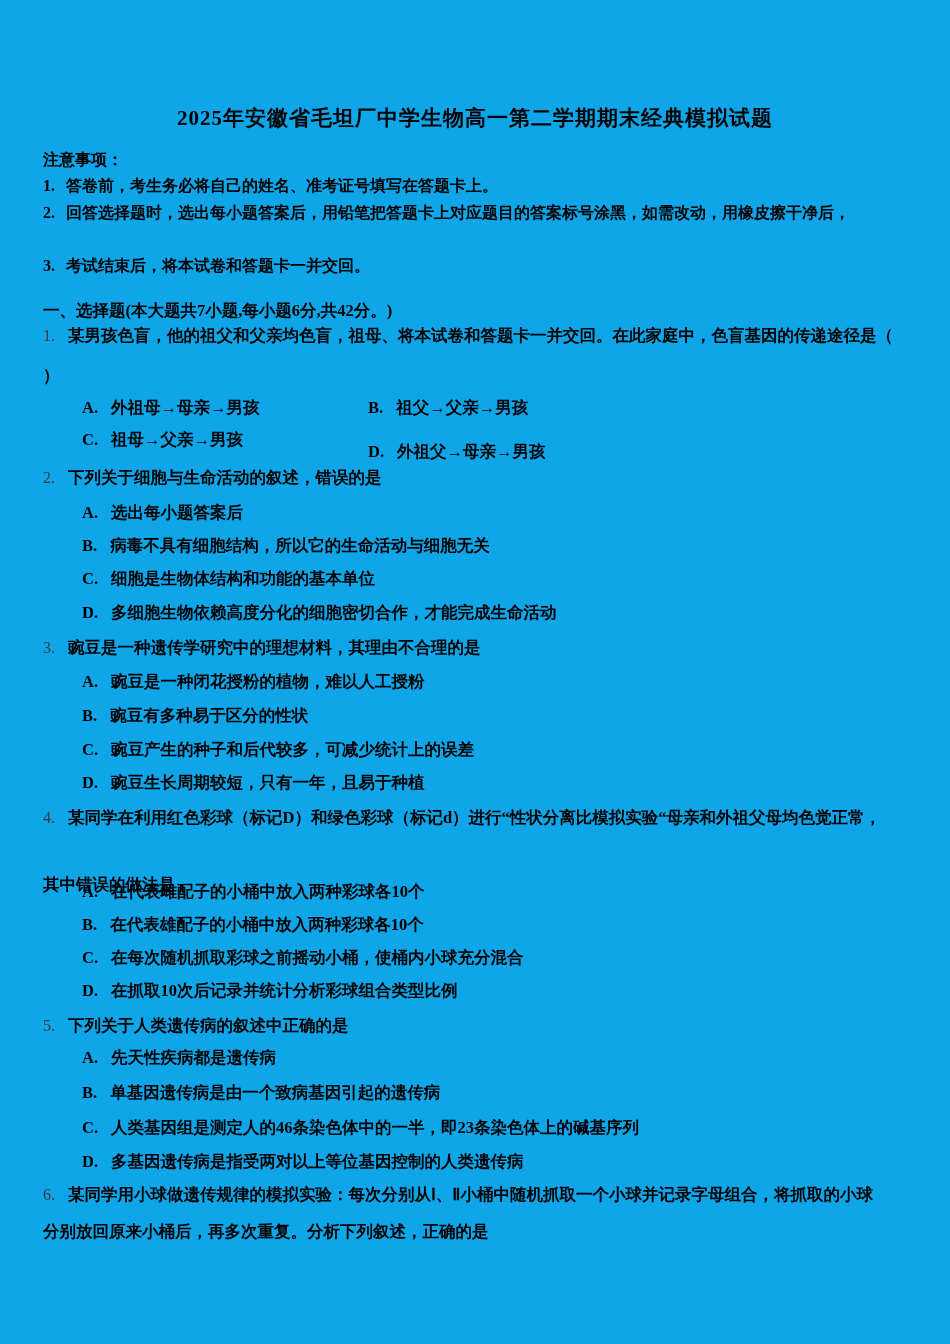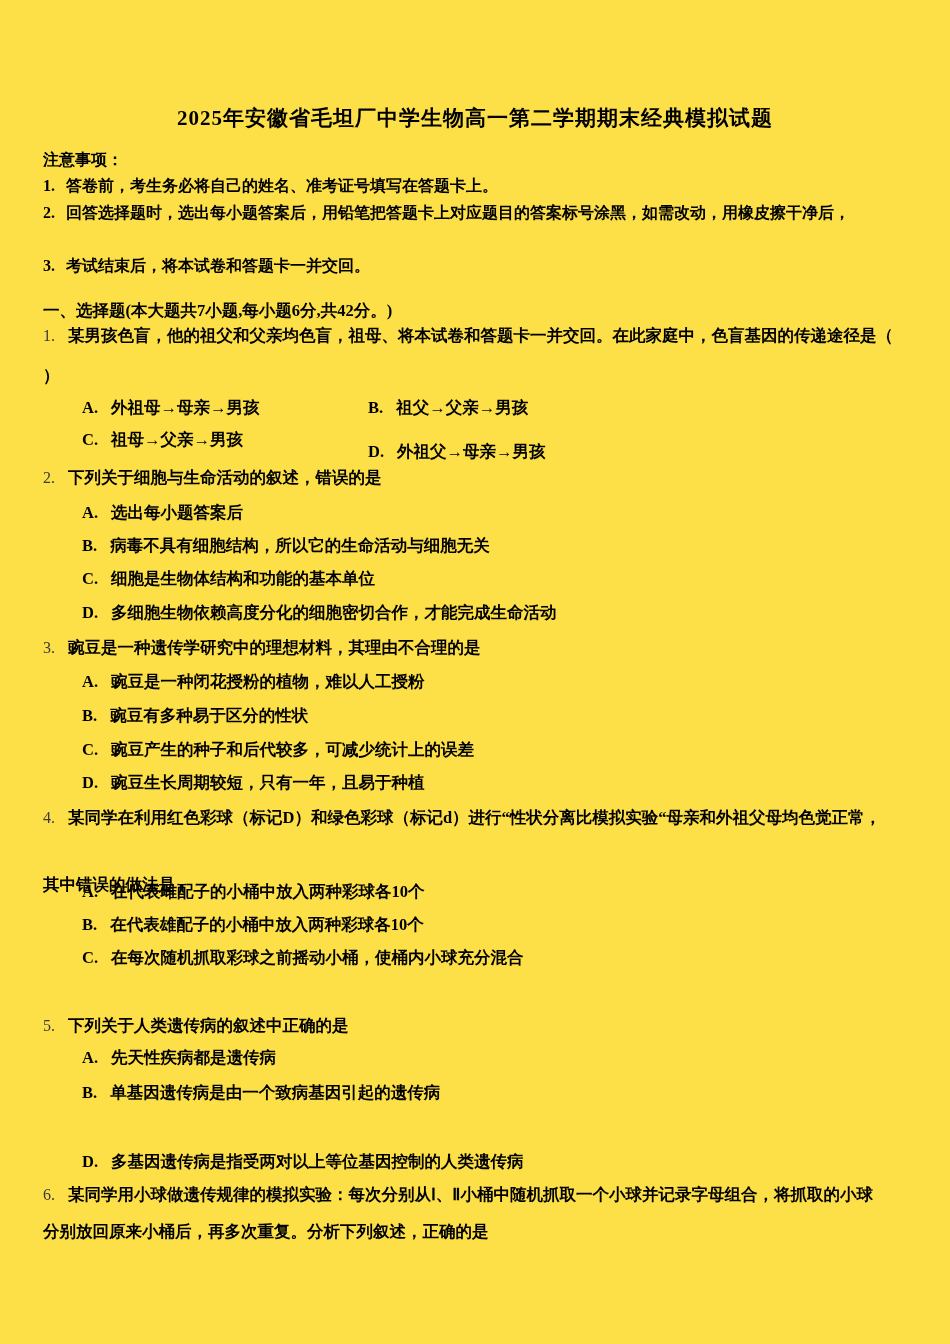--- a/index.html
+++ b/index.html
@@ -1,20 +1,20 @@
 <!DOCTYPE html>
 <html><head>
 <meta charset="utf-8">
 <style>
   html, body { margin: 0; padding: 0; background: #ffffff; }
   .page {
     position: relative;
     width: 950px;
     height: 1344px;
-    background: #fde047;
+    background: #0ea5e9;
     color: #000000;
     font-family: "Liberation Serif", serif;
     overflow: hidden;
   }
   .doc-title {
     position: absolute;
     top: 104px;
     left: 0;
     width: 100%;
     text-align: center;
@@ -120,29 +120,35 @@
   <div class="line" style="top:873px">其中错误的做法是</div>
   <div class="opt col1" style="top:880px">
     <span class="opt-label">A.</span><span>在代表雌配子的小桶中放入两种彩球各10个</span>
   </div>
   <div class="opt col1" style="top:913px">
     <span class="opt-label">B.</span><span>在代表雄配子的小桶中放入两种彩球各10个</span>
   </div>
   <div class="opt col1" style="top:946px">
     <span class="opt-label">C.</span><span>在每次随机抓取彩球之前摇动小桶，使桶内小球充分混合</span>
   </div>
+  <div class="opt col1" style="top:979px">
+    <span class="opt-label">D.</span><span>在抓取10次后记录并统计分析彩球组合类型比例</span>
+  </div>
 
   <div class="line" style="top:1014px">
     <span class="q-no">5.</span><span>下列关于人类遗传病的叙述中正确的是</span>
   </div>
   <div class="opt col1" style="top:1046px">
     <span class="opt-label">A.</span><span>先天性疾病都是遗传病</span>
   </div>
   <div class="opt col1" style="top:1081px">
     <span class="opt-label">B.</span><span>单基因遗传病是由一个致病基因引起的遗传病</span>
+  </div>
+  <div class="opt col1" style="top:1116px">
+    <span class="opt-label">C.</span><span>人类基因组是测定人的46条染色体中的一半，即23条染色体上的碱基序列</span>
   </div>
   <div class="opt col1" style="top:1150px">
     <span class="opt-label">D.</span><span>多基因遗传病是指受两对以上等位基因控制的人类遗传病</span>
   </div>
 
   <div class="line" style="top:1183px">
     <span class="q-no">6.</span><span>某同学用小球做遗传规律的模拟实验：每次分别从Ⅰ、Ⅱ小桶中随机抓取一个小球并记录字母组合，将抓取的小球</span>
   </div>
   <div class="line" style="top:1220px">分别放回原来小桶后，再多次重复。分析下列叙述，正确的是</div>
 

